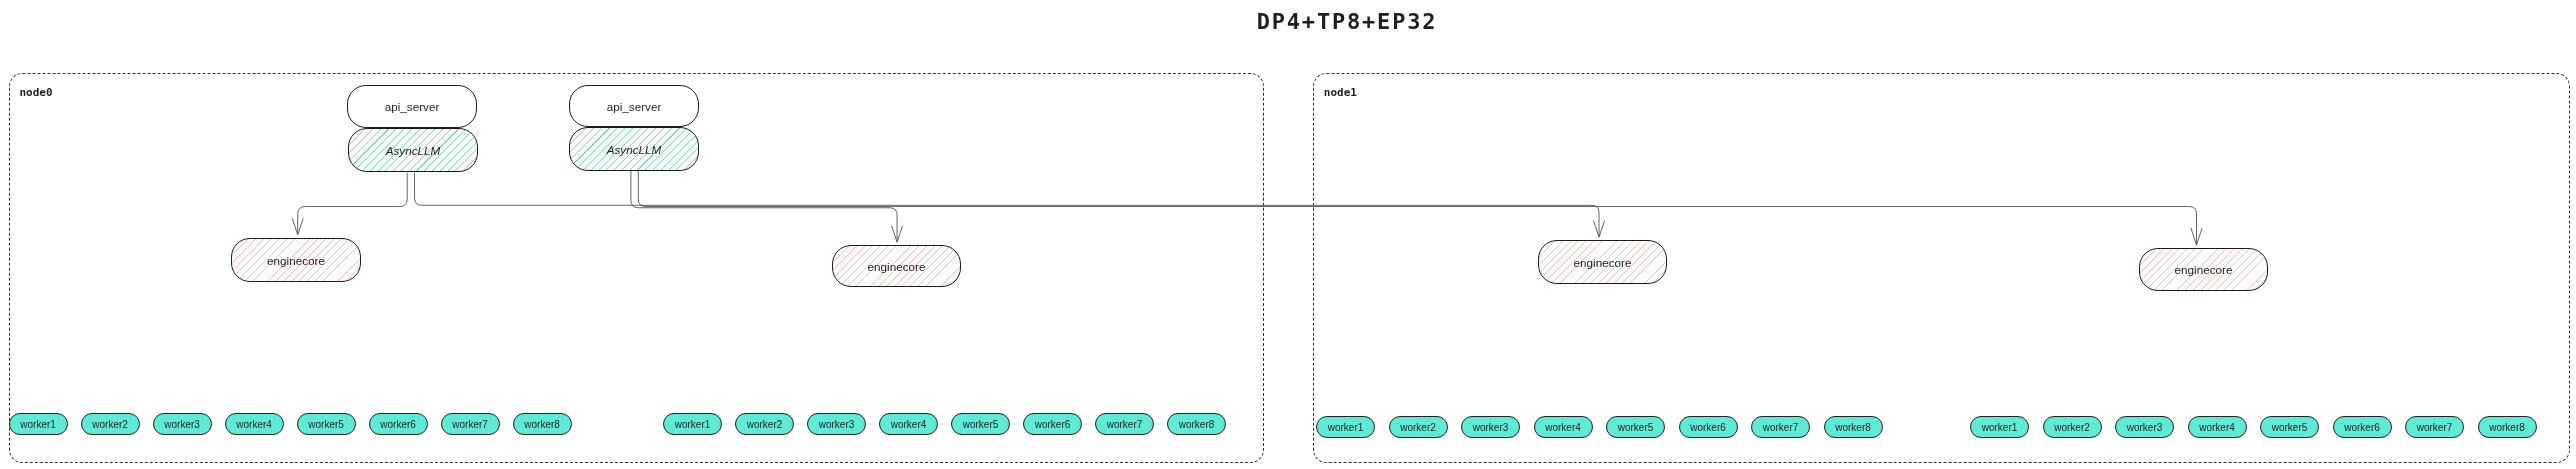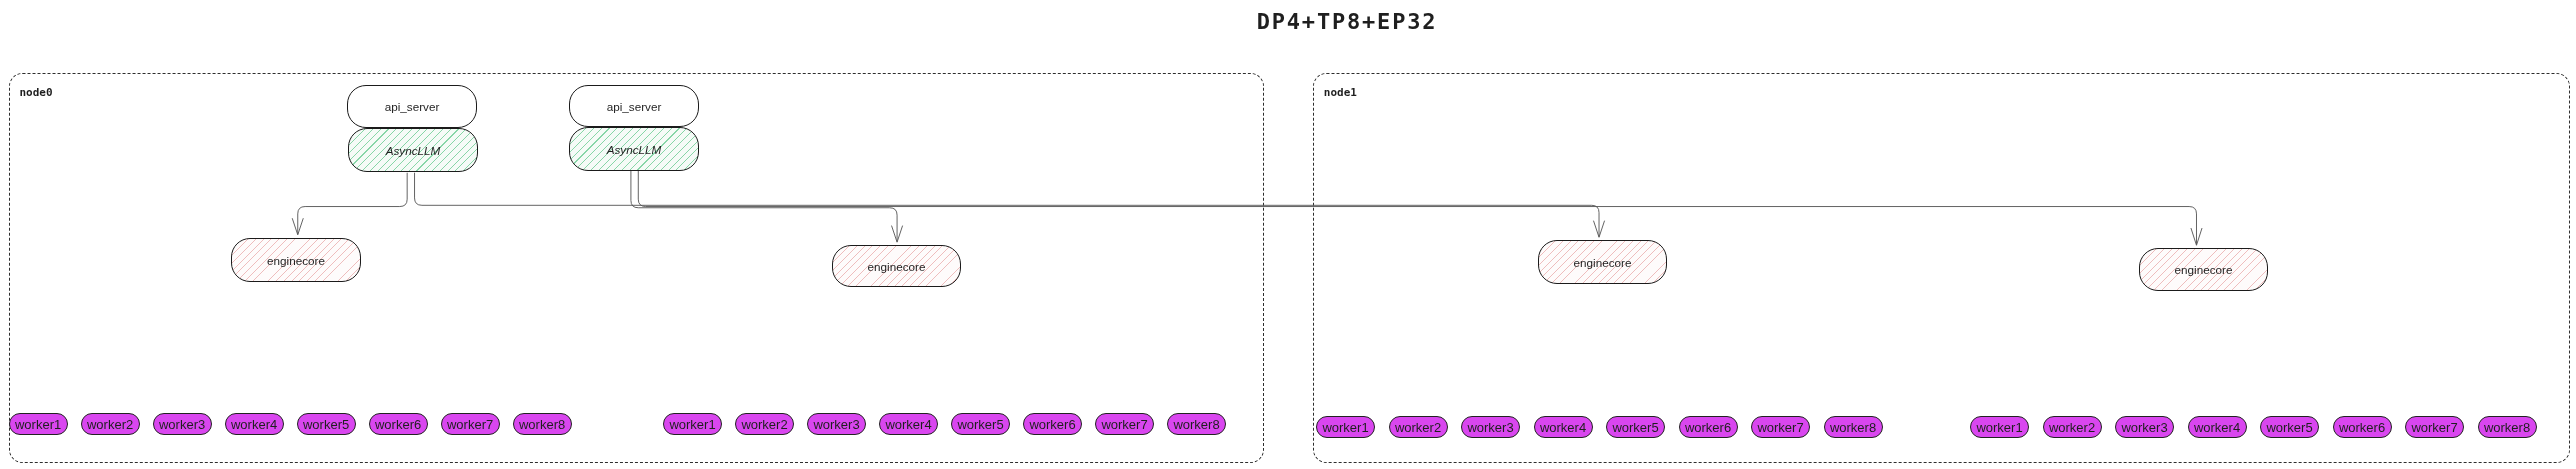--- a/index.html
+++ b/index.html
@@ -61,23 +61,23 @@
   .worker-group{
     position:absolute;
     display:flex;
     gap:13px;
   }
   .worker{
     box-sizing:border-box;
     width:59px;height:22px;
     border:1.2px solid #222222;
     border-radius:11px;
-    background:#d946ef;
+    background:#5eead4;
     display:flex;align-items:center;justify-content:center;
-    font-size:13px;
+    font-size:10px;
     white-space:nowrap;
   }
   #connector-layer{
     position:absolute;left:0;top:0;
     pointer-events:none;
   }
   #connector-layer path{
     fill:none;
     stroke:#565656;
     stroke-width:1.5;

